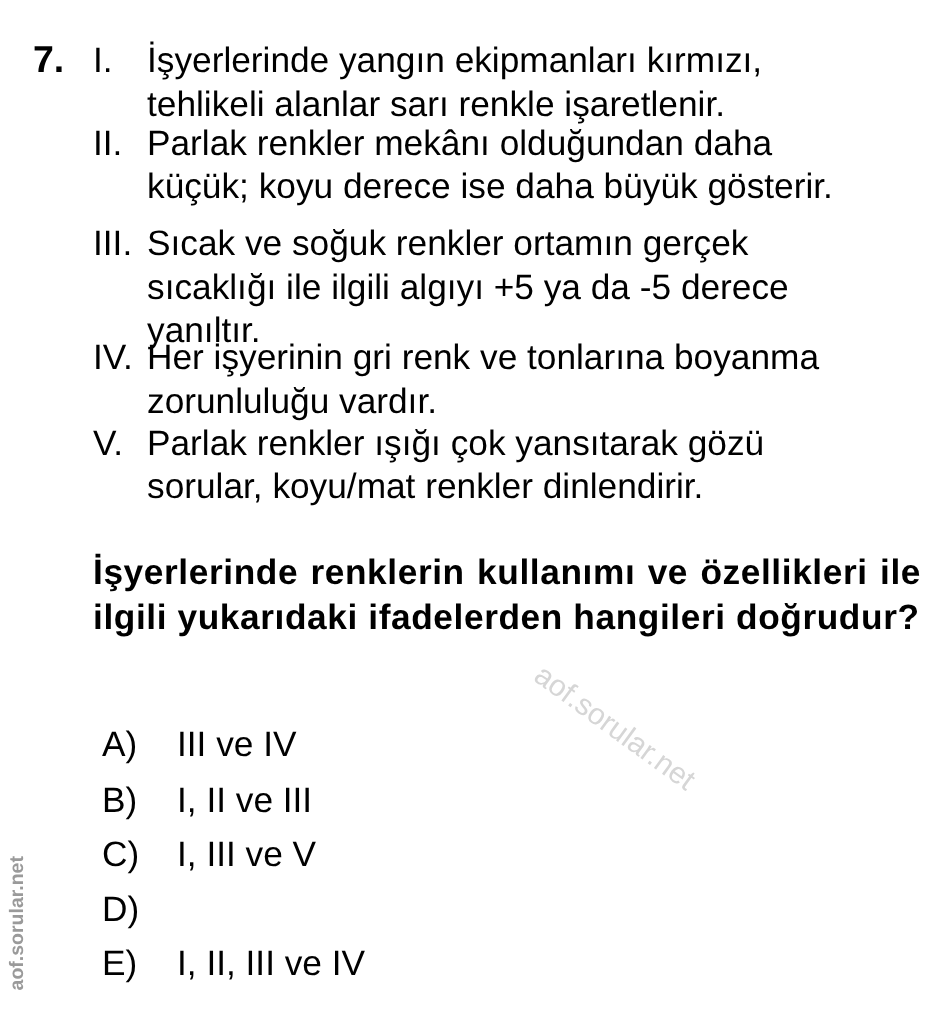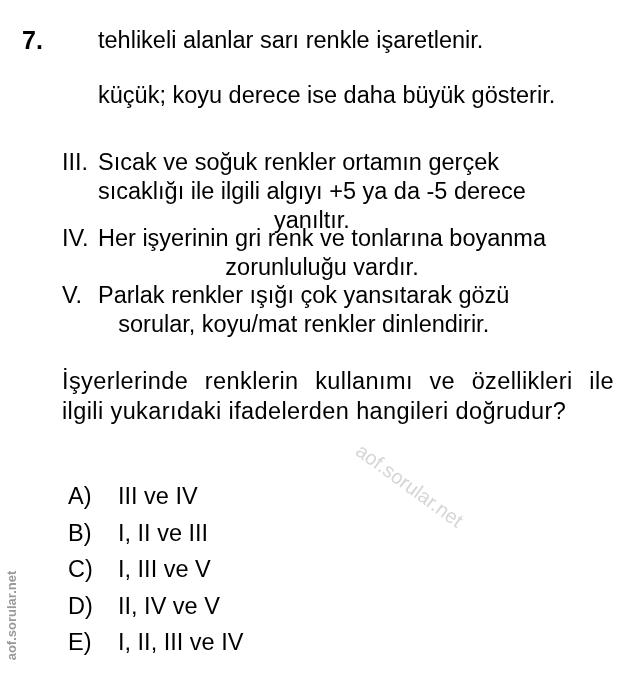--- a/index.html
+++ b/index.html
@@ -29,29 +29,28 @@
       font-size: 23.5px;
       line-height: 29px;
       white-space: nowrap;
     }
     .stmt .roman {
       display: inline-block;
       width: 36px;
     }
     .stmt .line2 {
       padding-left: 36px;
-      text-align: center;
     }
     .prompt {
       position: absolute;
       left: 62px;
       top: 367px;
       width: 552px;
       font-size: 23.5px;
-      font-weight: normal;
+      font-weight: bold;
       line-height: 29.5px;
       text-align: justify;
       letter-spacing: 0.4px;
     }
     .options {
       position: absolute;
       left: 68px;
       top: 478px;
     }
     .option {
@@ -87,24 +86,26 @@
       color: #d6d6d6;
       white-space: nowrap;
     }
   </style>
 </head>
 <body>
 
 <div class="qnum">7.</div>
 
 <div class="stmt" style="top:26px;">
+  <div><span class="roman">I.</span><span>İşyerlerinde yangın ekipmanları kırmızı,</span></div>
   <div class="line2">tehlikeli alanlar sarı renkle işaretlenir.</div>
 </div>
 
 <div class="stmt" style="top:81px;">
+  <div><span class="roman">II.</span><span>Parlak renkler mekânı olduğundan daha</span></div>
   <div class="line2">küçük; koyu derece ise daha büyük gösterir.</div>
 </div>
 
 <div class="stmt" style="top:148px;">
   <div><span class="roman">III.</span><span>Sıcak ve soğuk renkler ortamın gerçek</span></div>
   <div class="line2">sıcaklığı ile ilgili algıyı +5 ya da -5 derece</div>
   <div class="line2">yanıltır.</div>
 </div>
 
 <div class="stmt" style="top:224px;">
@@ -127,21 +128,20 @@
   <div class="option">
     <span class="letter">B)</span>
     <span>I, II ve III</span>
   </div>
   <div class="option">
     <span class="letter">C)</span>
     <span>I, III ve V</span>
   </div>
   <div class="option">
     <span class="letter">D)</span>
-    <span>II, IV ve V</span>
   </div>
   <div class="option">
     <span class="letter">E)</span>
     <span>I, II, III ve IV</span>
   </div>
 </div>
 
 <div class="wm-diag">aof.sorular.net</div>
 <div class="wm-left">aof.sorular.net</div>
 

